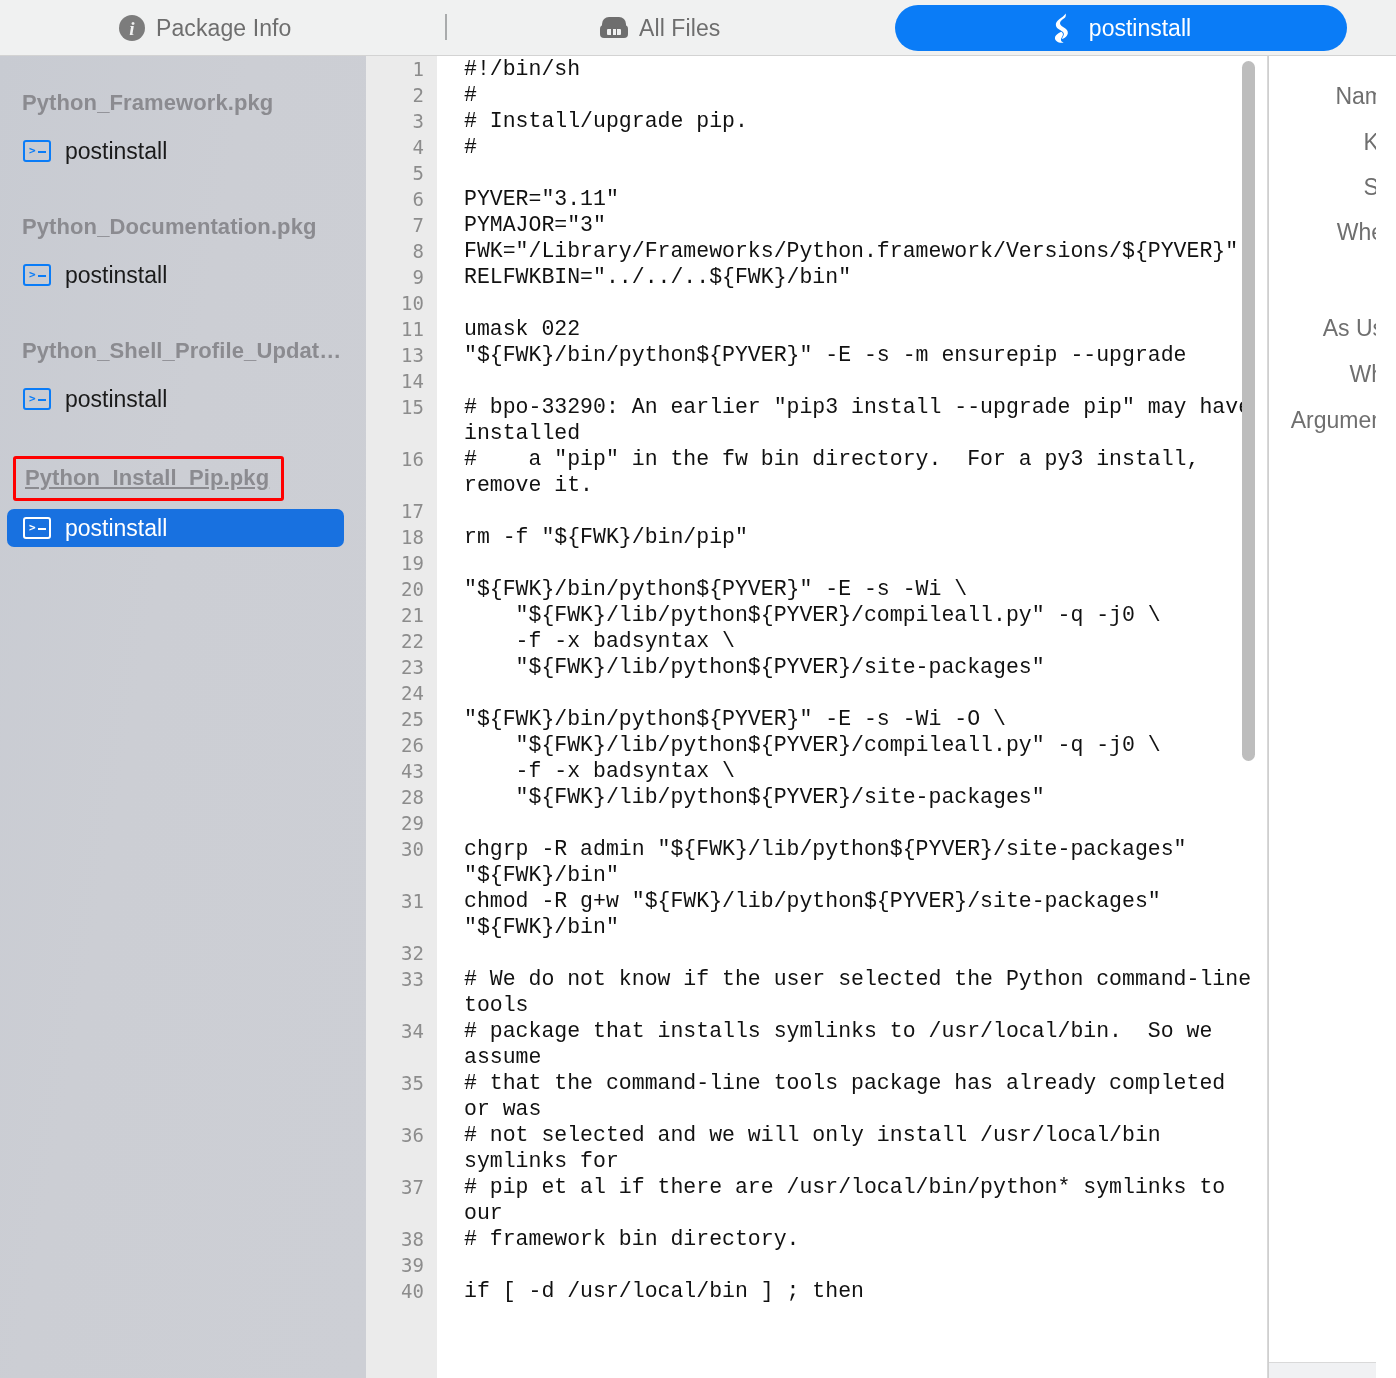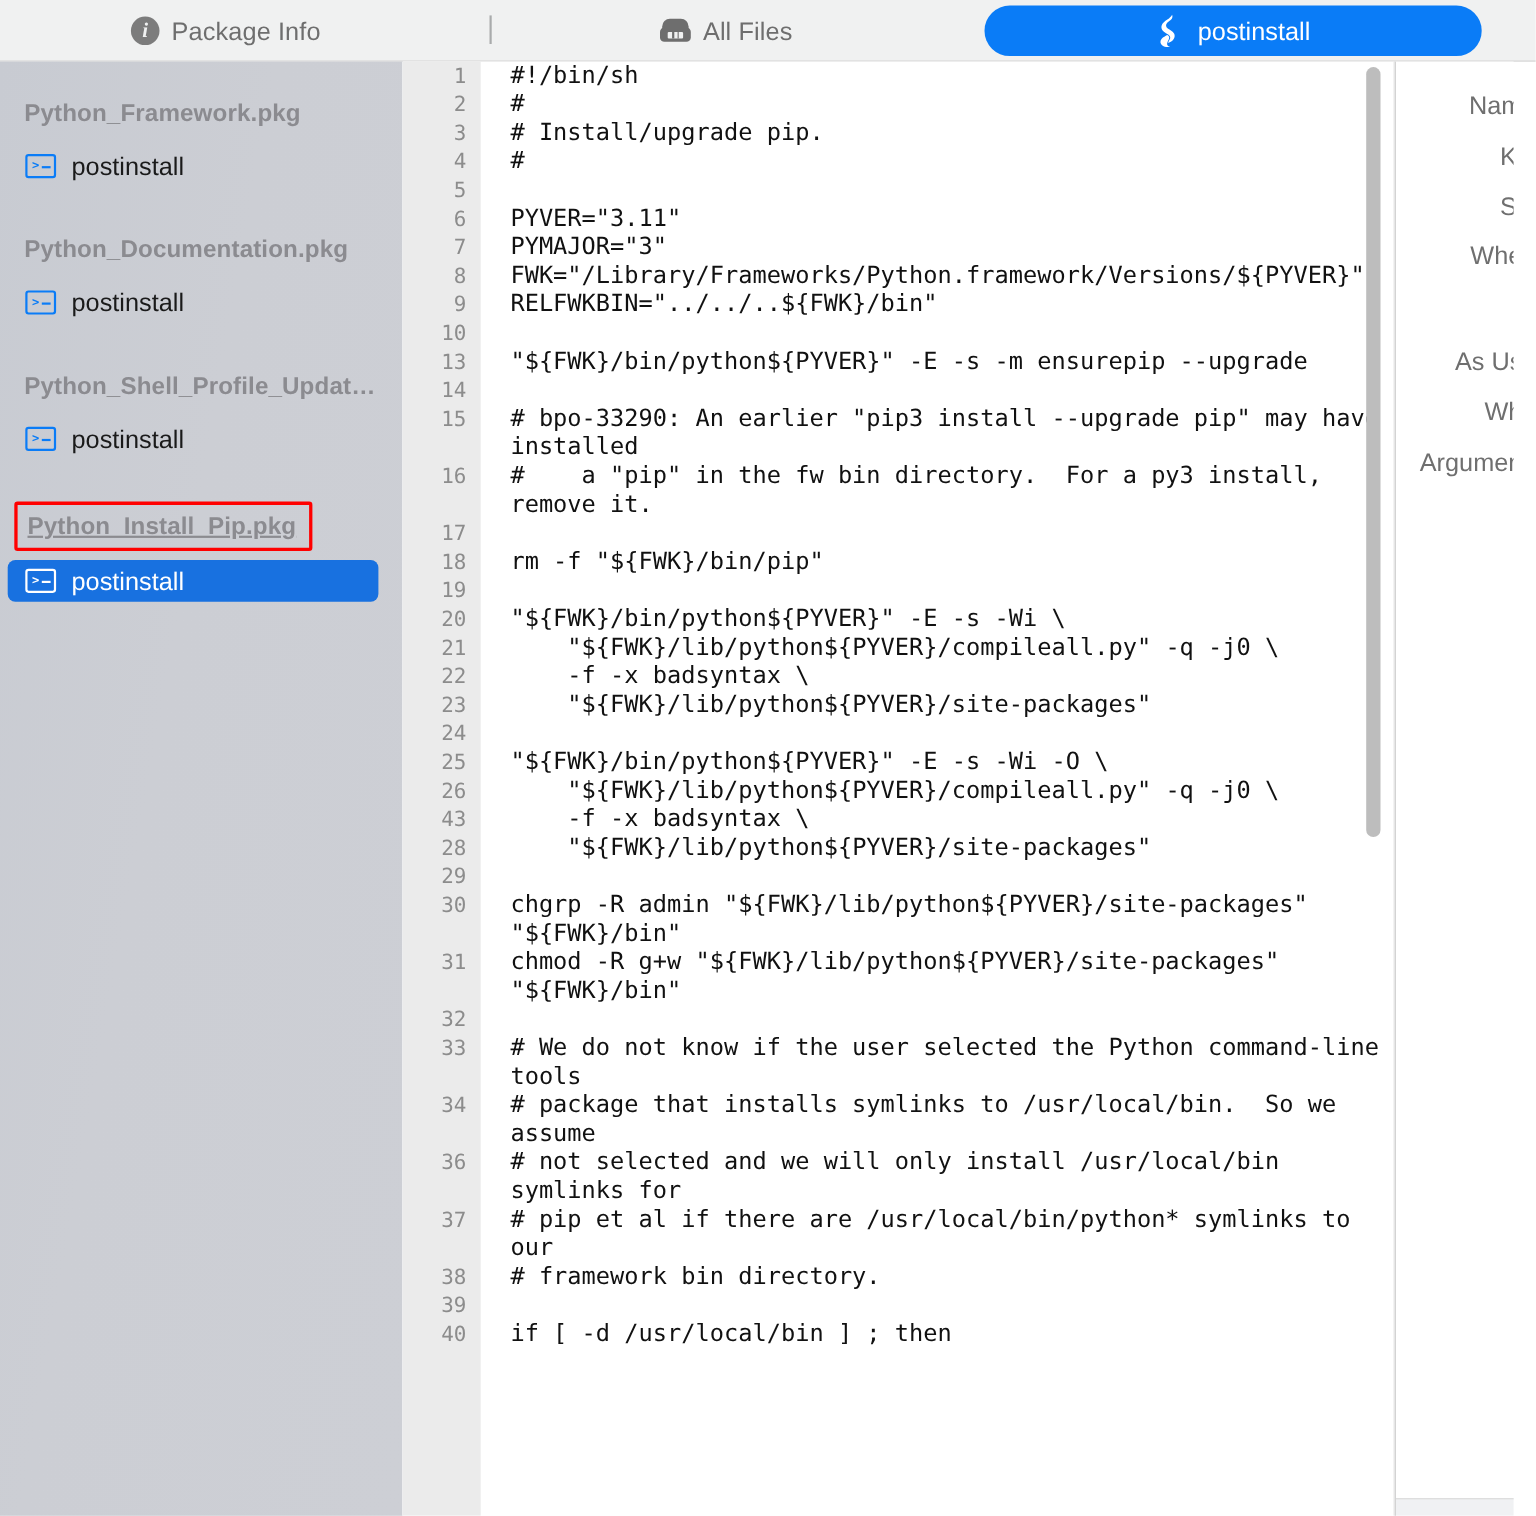--- a/index.html
+++ b/index.html
@@ -266,20 +266,21 @@
     user-select: none;
   }
   .src {
     flex: 1 1 auto;
     white-space: pre-wrap;
     word-break: break-word;
     color: #111111;
     padding-left: 27px;
     padding-right: 10px;
     box-sizing: border-box;
+    font-family: Liberation Mono, monospace;
   }
 
   
   .scroll-track {
     position: absolute;
     right: 12px;
     top: 0;
     width: 16px;
     height: 1322px;
     background: transparent;
@@ -450,20 +451,24 @@
         </div>
         <div class="code-line">
           <span class="ln">9</span>
           <span class="src">RELFWKBIN="../../..${FWK}/bin"</span>
         </div>
         <div class="code-line">
           <span class="ln">10</span>
           <span class="src">&nbsp;</span>
         </div>
         <div class="code-line">
+          <span class="ln">11</span>
+          <span class="src">umask 022</span>
+        </div>
+        <div class="code-line">
           <span class="ln">13</span>
           <span class="src">"${FWK}/bin/python${PYVER}" -E -s -m ensurepip --upgrade</span>
         </div>
         <div class="code-line">
           <span class="ln">14</span>
           <span class="src">&nbsp;</span>
         </div>
         <div class="code-line">
           <span class="ln">15</span>
           <span class="src"># bpo-33290: An earlier "pip3 install --upgrade pip" may have installed</span>
@@ -536,20 +541,24 @@
           <span class="ln">32</span>
           <span class="src">&nbsp;</span>
         </div>
         <div class="code-line">
           <span class="ln">33</span>
           <span class="src"># We do not know if the user selected the Python command-line tools</span>
         </div>
         <div class="code-line">
           <span class="ln">34</span>
           <span class="src"># package that installs symlinks to /usr/local/bin.  So we assume</span>
+        </div>
+        <div class="code-line">
+          <span class="ln">35</span>
+          <span class="src"># that the command-line tools package has already completed or was</span>
         </div>
         <div class="code-line">
           <span class="ln">36</span>
           <span class="src"># not selected and we will only install /usr/local/bin symlinks for</span>
         </div>
         <div class="code-line">
           <span class="ln">37</span>
           <span class="src"># pip et al if there are /usr/local/bin/python* symlinks to our</span>
         </div>
         <div class="code-line">

